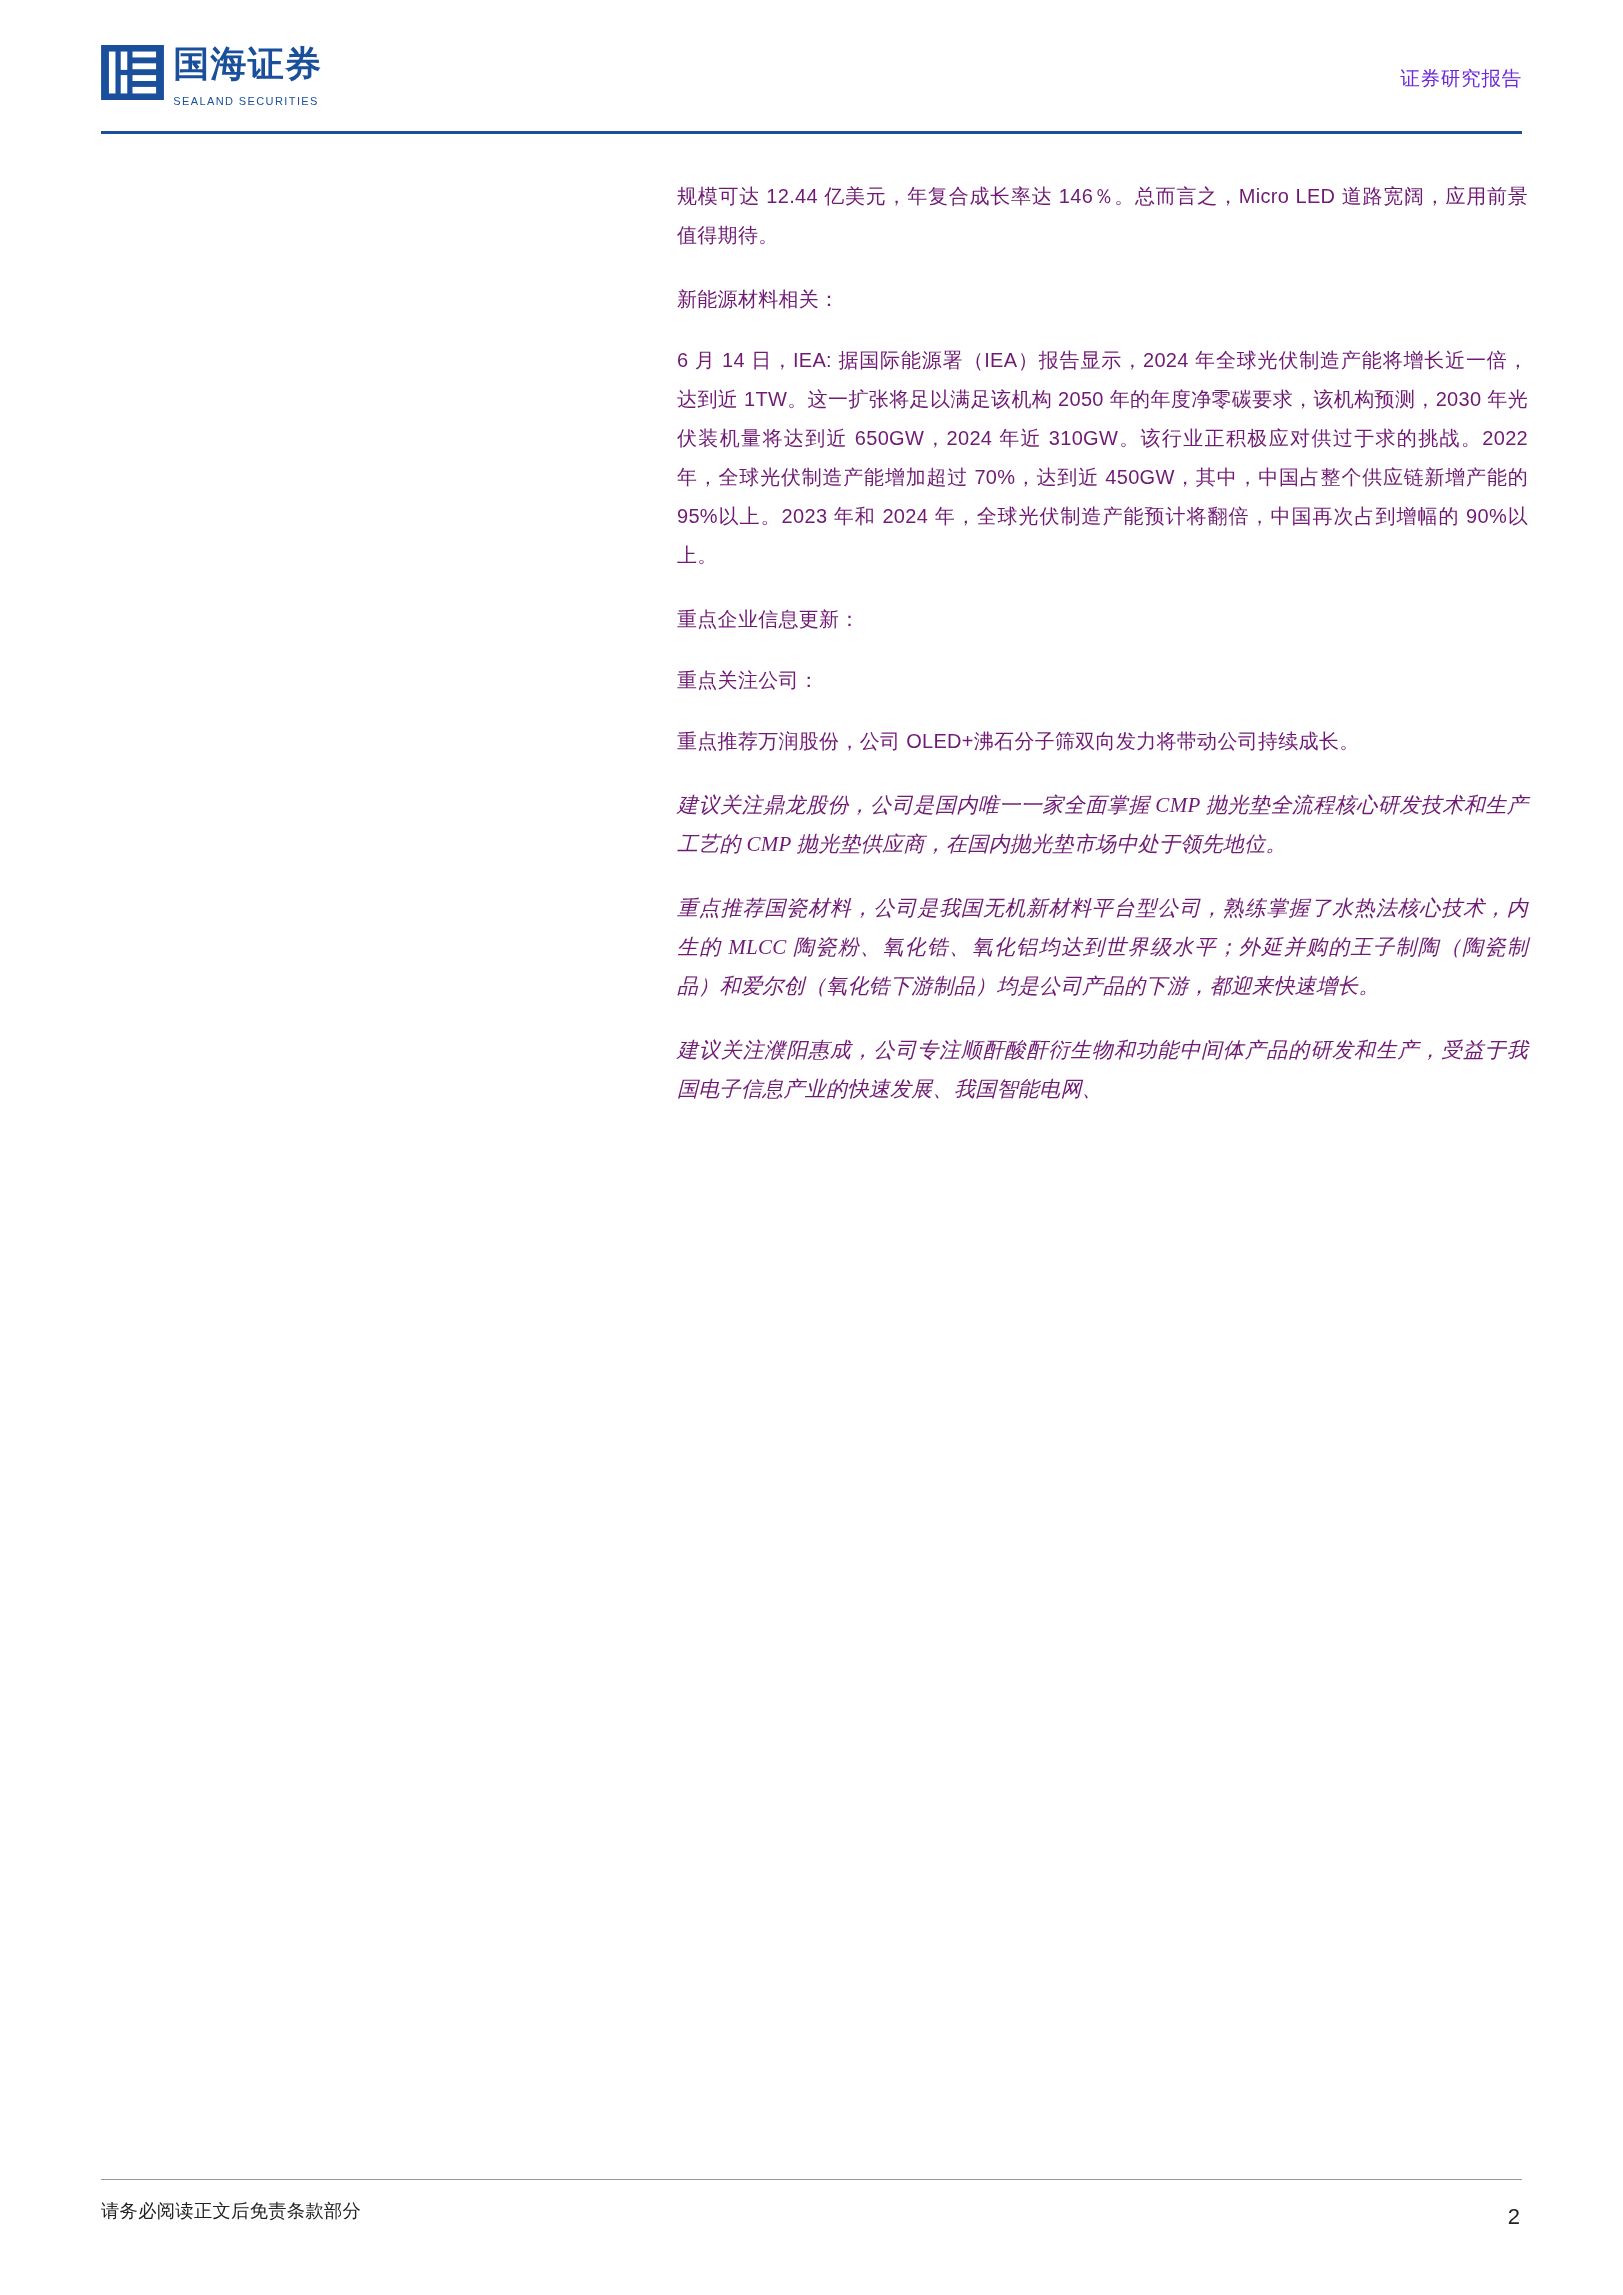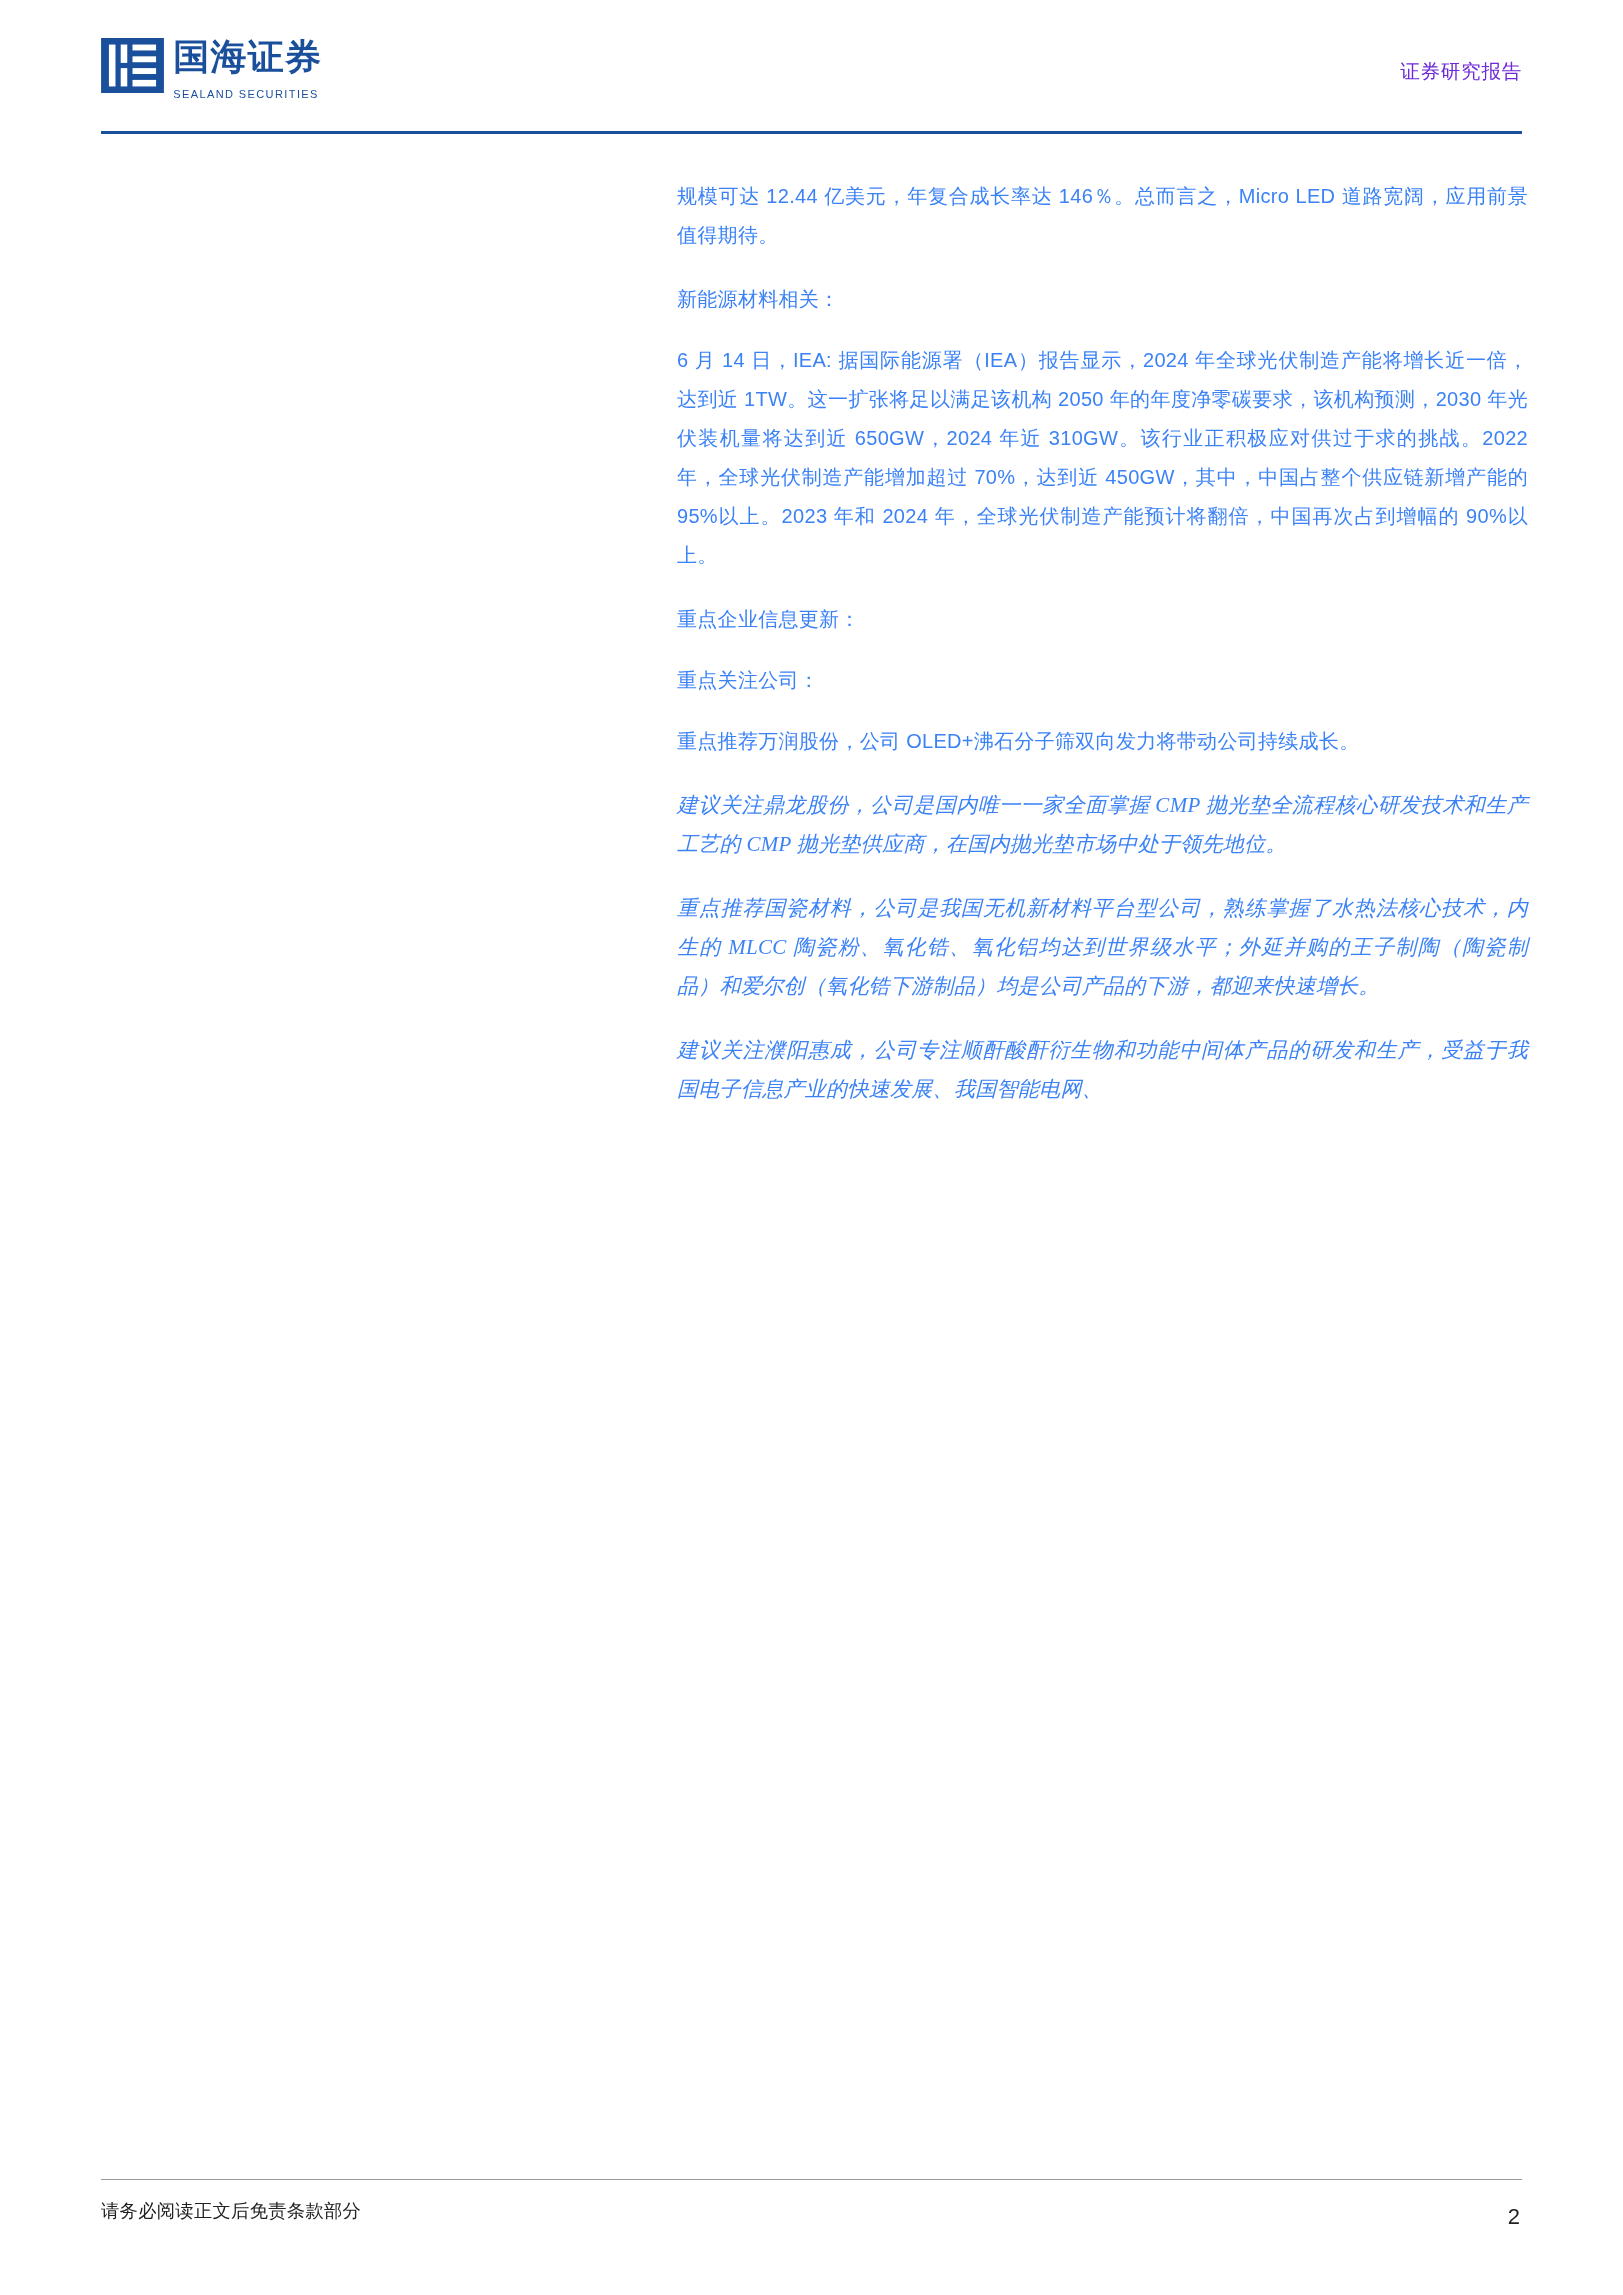--- a/index.html
+++ b/index.html
@@ -13,21 +13,21 @@
     height: 2295px;
     background: #ffffff;
     font-family: "Liberation Serif", "DejaVu Serif", serif;
     box-sizing: border-box;
     overflow: hidden;
   }
 
   
   .header {
     position: absolute;
-    top: 38px;
+    top: 45px;
     left: 101px;
     right: 101px;
     height: 85px;
   }
   .logo-wrap {
     position: absolute;
     left: 0;
     top: 0;
     display: flex;
     align-items: flex-start;
@@ -85,21 +85,21 @@
   .content {
     position: absolute;
     left: 677px;
     top: 177px;
     width: 851px;
   }
   .para {
     font-family: "Liberation Sans", "DejaVu Sans", sans-serif;
     font-size: 20px;
     line-height: 39px;
-    color: #3b82f6;
+    color: #701a75;
     text-align: justify;
     text-justify: inter-ideograph;
     margin: 0 0 25px 0;
     letter-spacing: 0.3px;
   }
   .para.bold {
     font-weight: 400;
     margin-bottom: 22px;
   }
   .para.italic-block {

